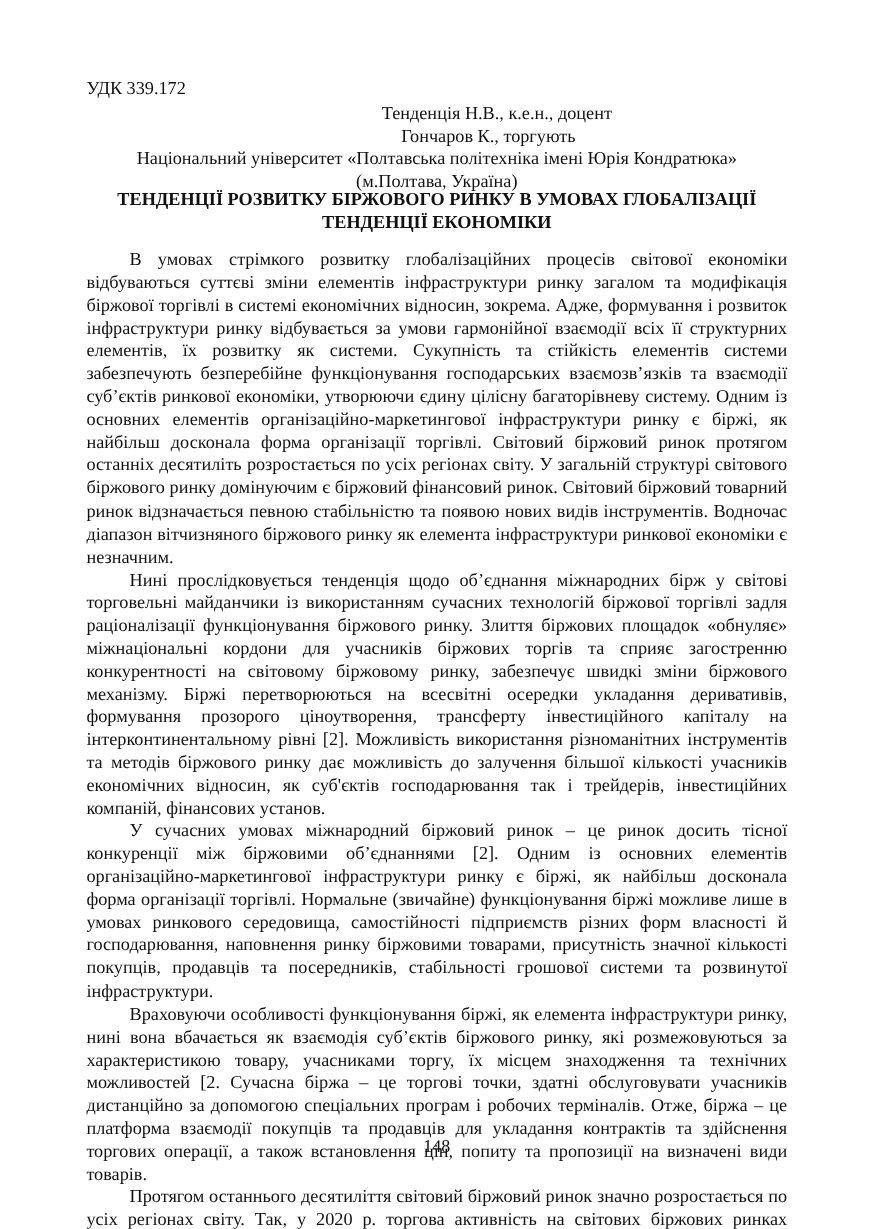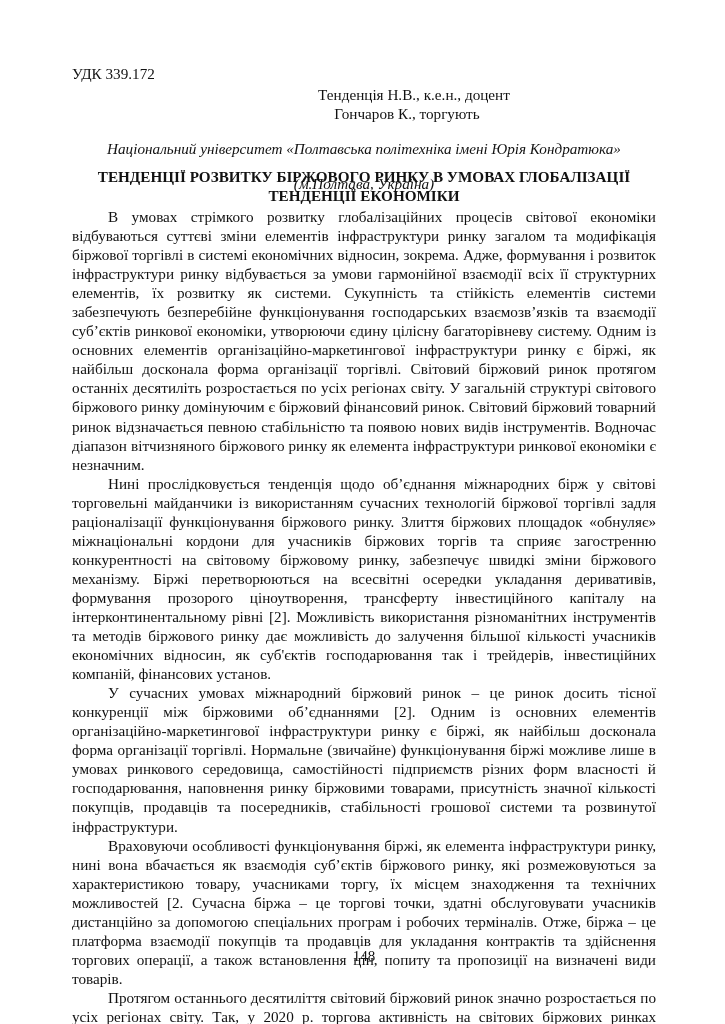--- a/index.html
+++ b/index.html
@@ -38,27 +38,25 @@
       font-size: 15.2px;
       line-height: 19px;
     }
     .author-line {
       display: block;
       white-space: nowrap;
     }
     .author-line.a1 { padding-left: 100px; }
     .author-line.a2 { padding-left: 86px; }
     .affil {
-      font-style: italic;
-      margin-top: 16px;
     }
     .title {
       position: absolute;
       left: 0;
-      top: 167px;
+      top: 157px;
       width: 584px;
       text-align: center;
       font-weight: bold;
       font-size: 15.2px;
       line-height: 19px;
     }
     .title span { display: block; }
     .body {
       position: absolute;
       left: 0;

